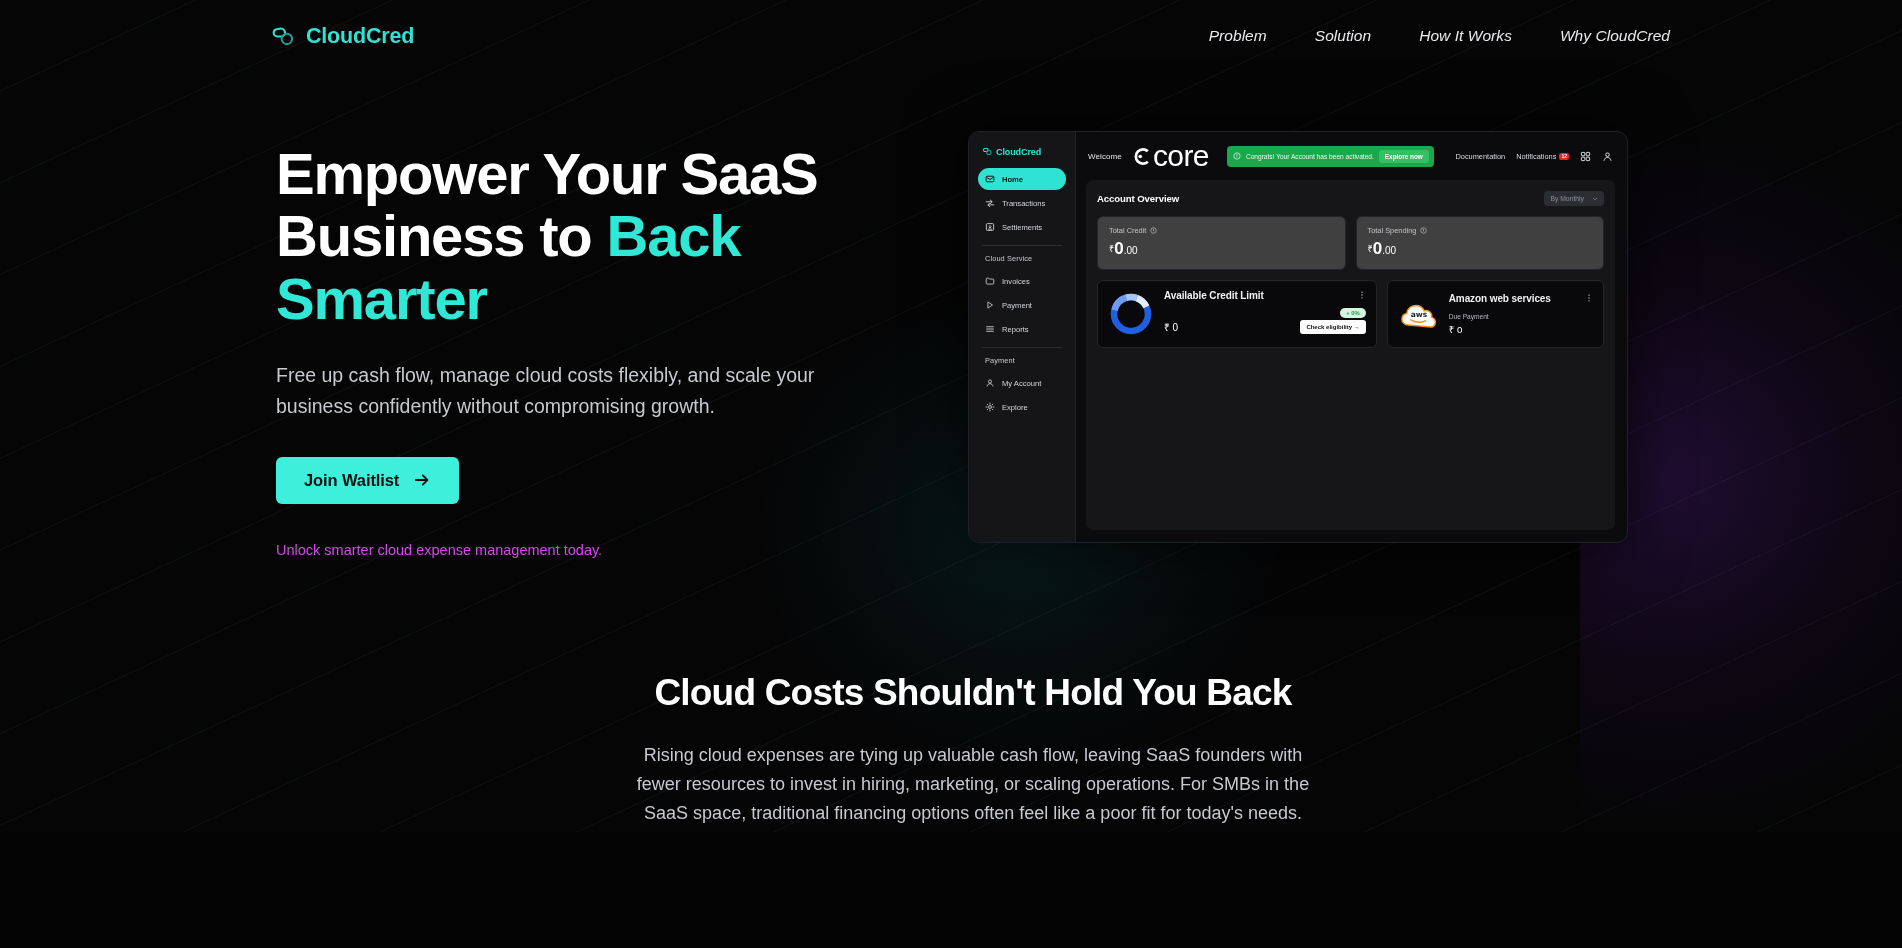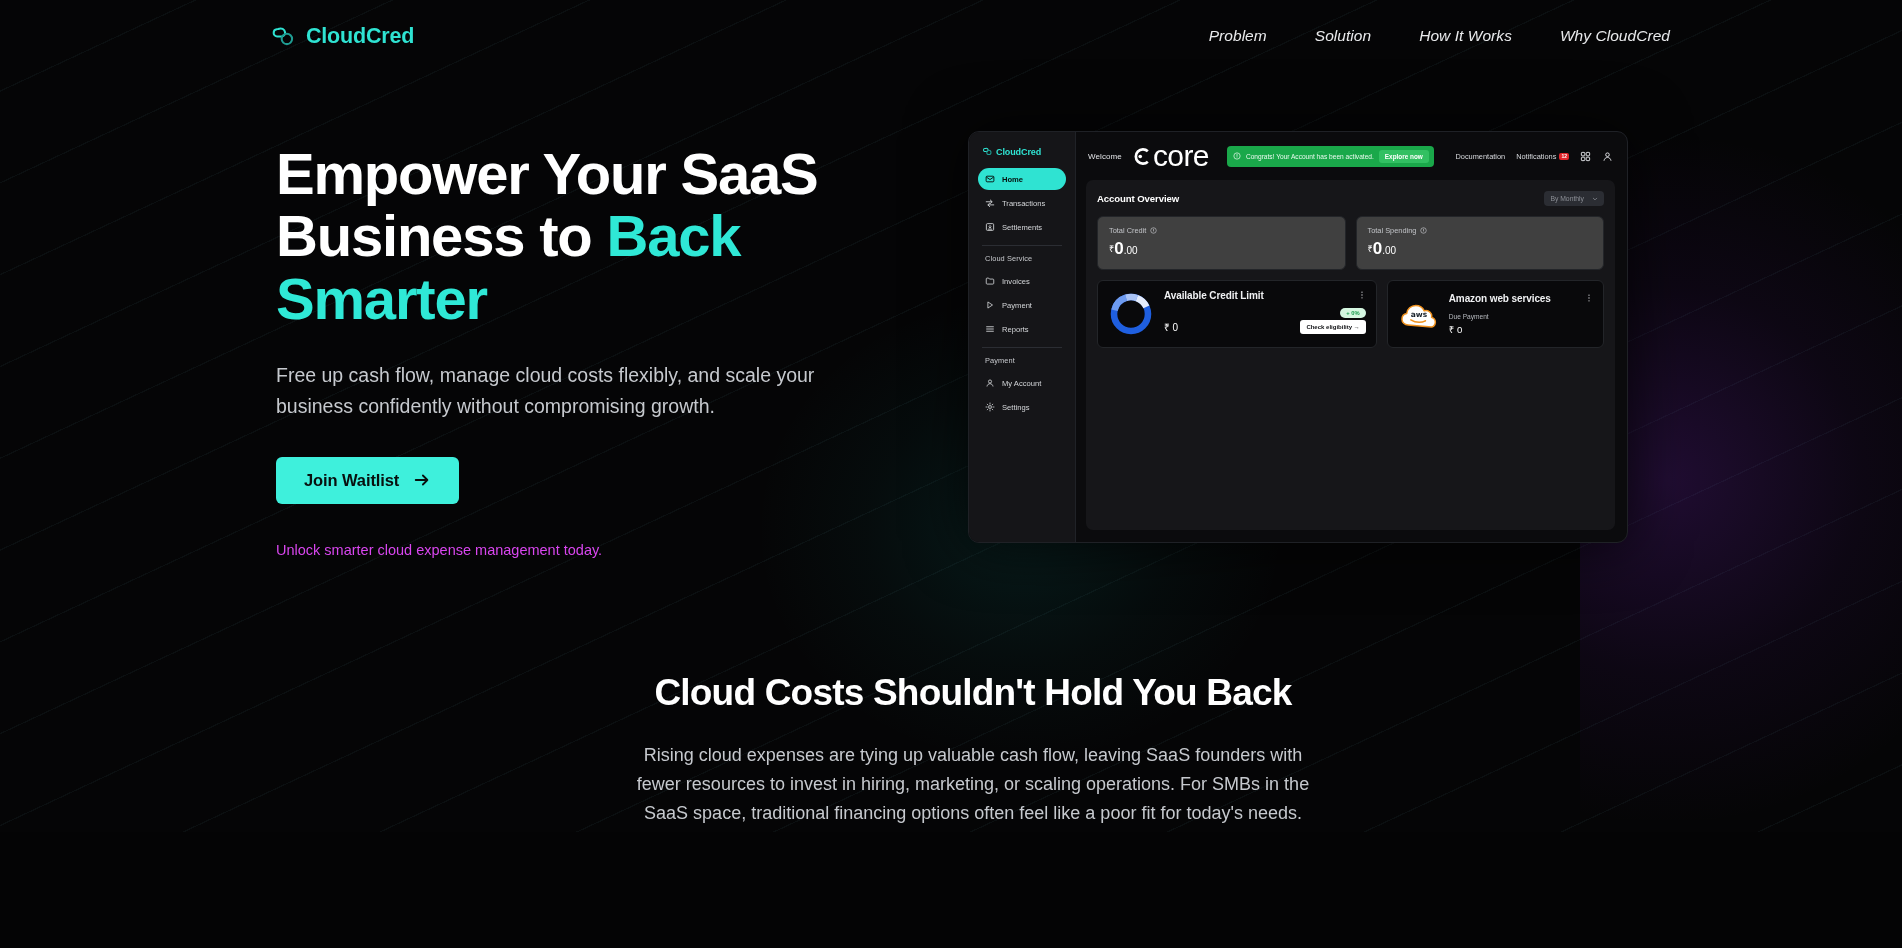--- a/index.html
+++ b/index.html
@@ -338,21 +338,21 @@
           <path d="M3.3 13c.5-2.5 2.4-3.9 4.7-3.9s4.2 1.4 4.7 3.9" fill="none" stroke="#d5d7da" stroke-width="1.3" stroke-linecap="round"></path>
         </svg>
         <span>My Account</span>
       </div>
 
       <div class="side-item">
         <svg class="ico" viewBox="0 0 16 16">
           <circle cx="8" cy="8" r="2.3" fill="none" stroke="#d5d7da" stroke-width="1.3"></circle>
           <path d="M8 1.6v1.8M8 12.6v1.8M14.4 8h-1.8M3.4 8H1.6M12.5 3.5l-1.3 1.3M4.8 11.2l-1.3 1.3M12.5 12.5l-1.3-1.3M4.8 4.8 3.5 3.5" fill="none" stroke="#d5d7da" stroke-width="1.3" stroke-linecap="round"></path>
         </svg>
-        <span>Settings</span>
+        <span>Explore</span>
       </div>
     </div>
 
     <div class="mock-main">
 
       <div class="mock-top">
         <span class="welcome-txt">Welcome</span>
         <div class="core-logo">
           <svg class="core-c" viewBox="0 0 24 24">
             <path d="M20 5.4A9 9 0 1 0 20 18.6" fill="none" stroke="#ffffff" stroke-width="3.4" stroke-linecap="butt"></path>

